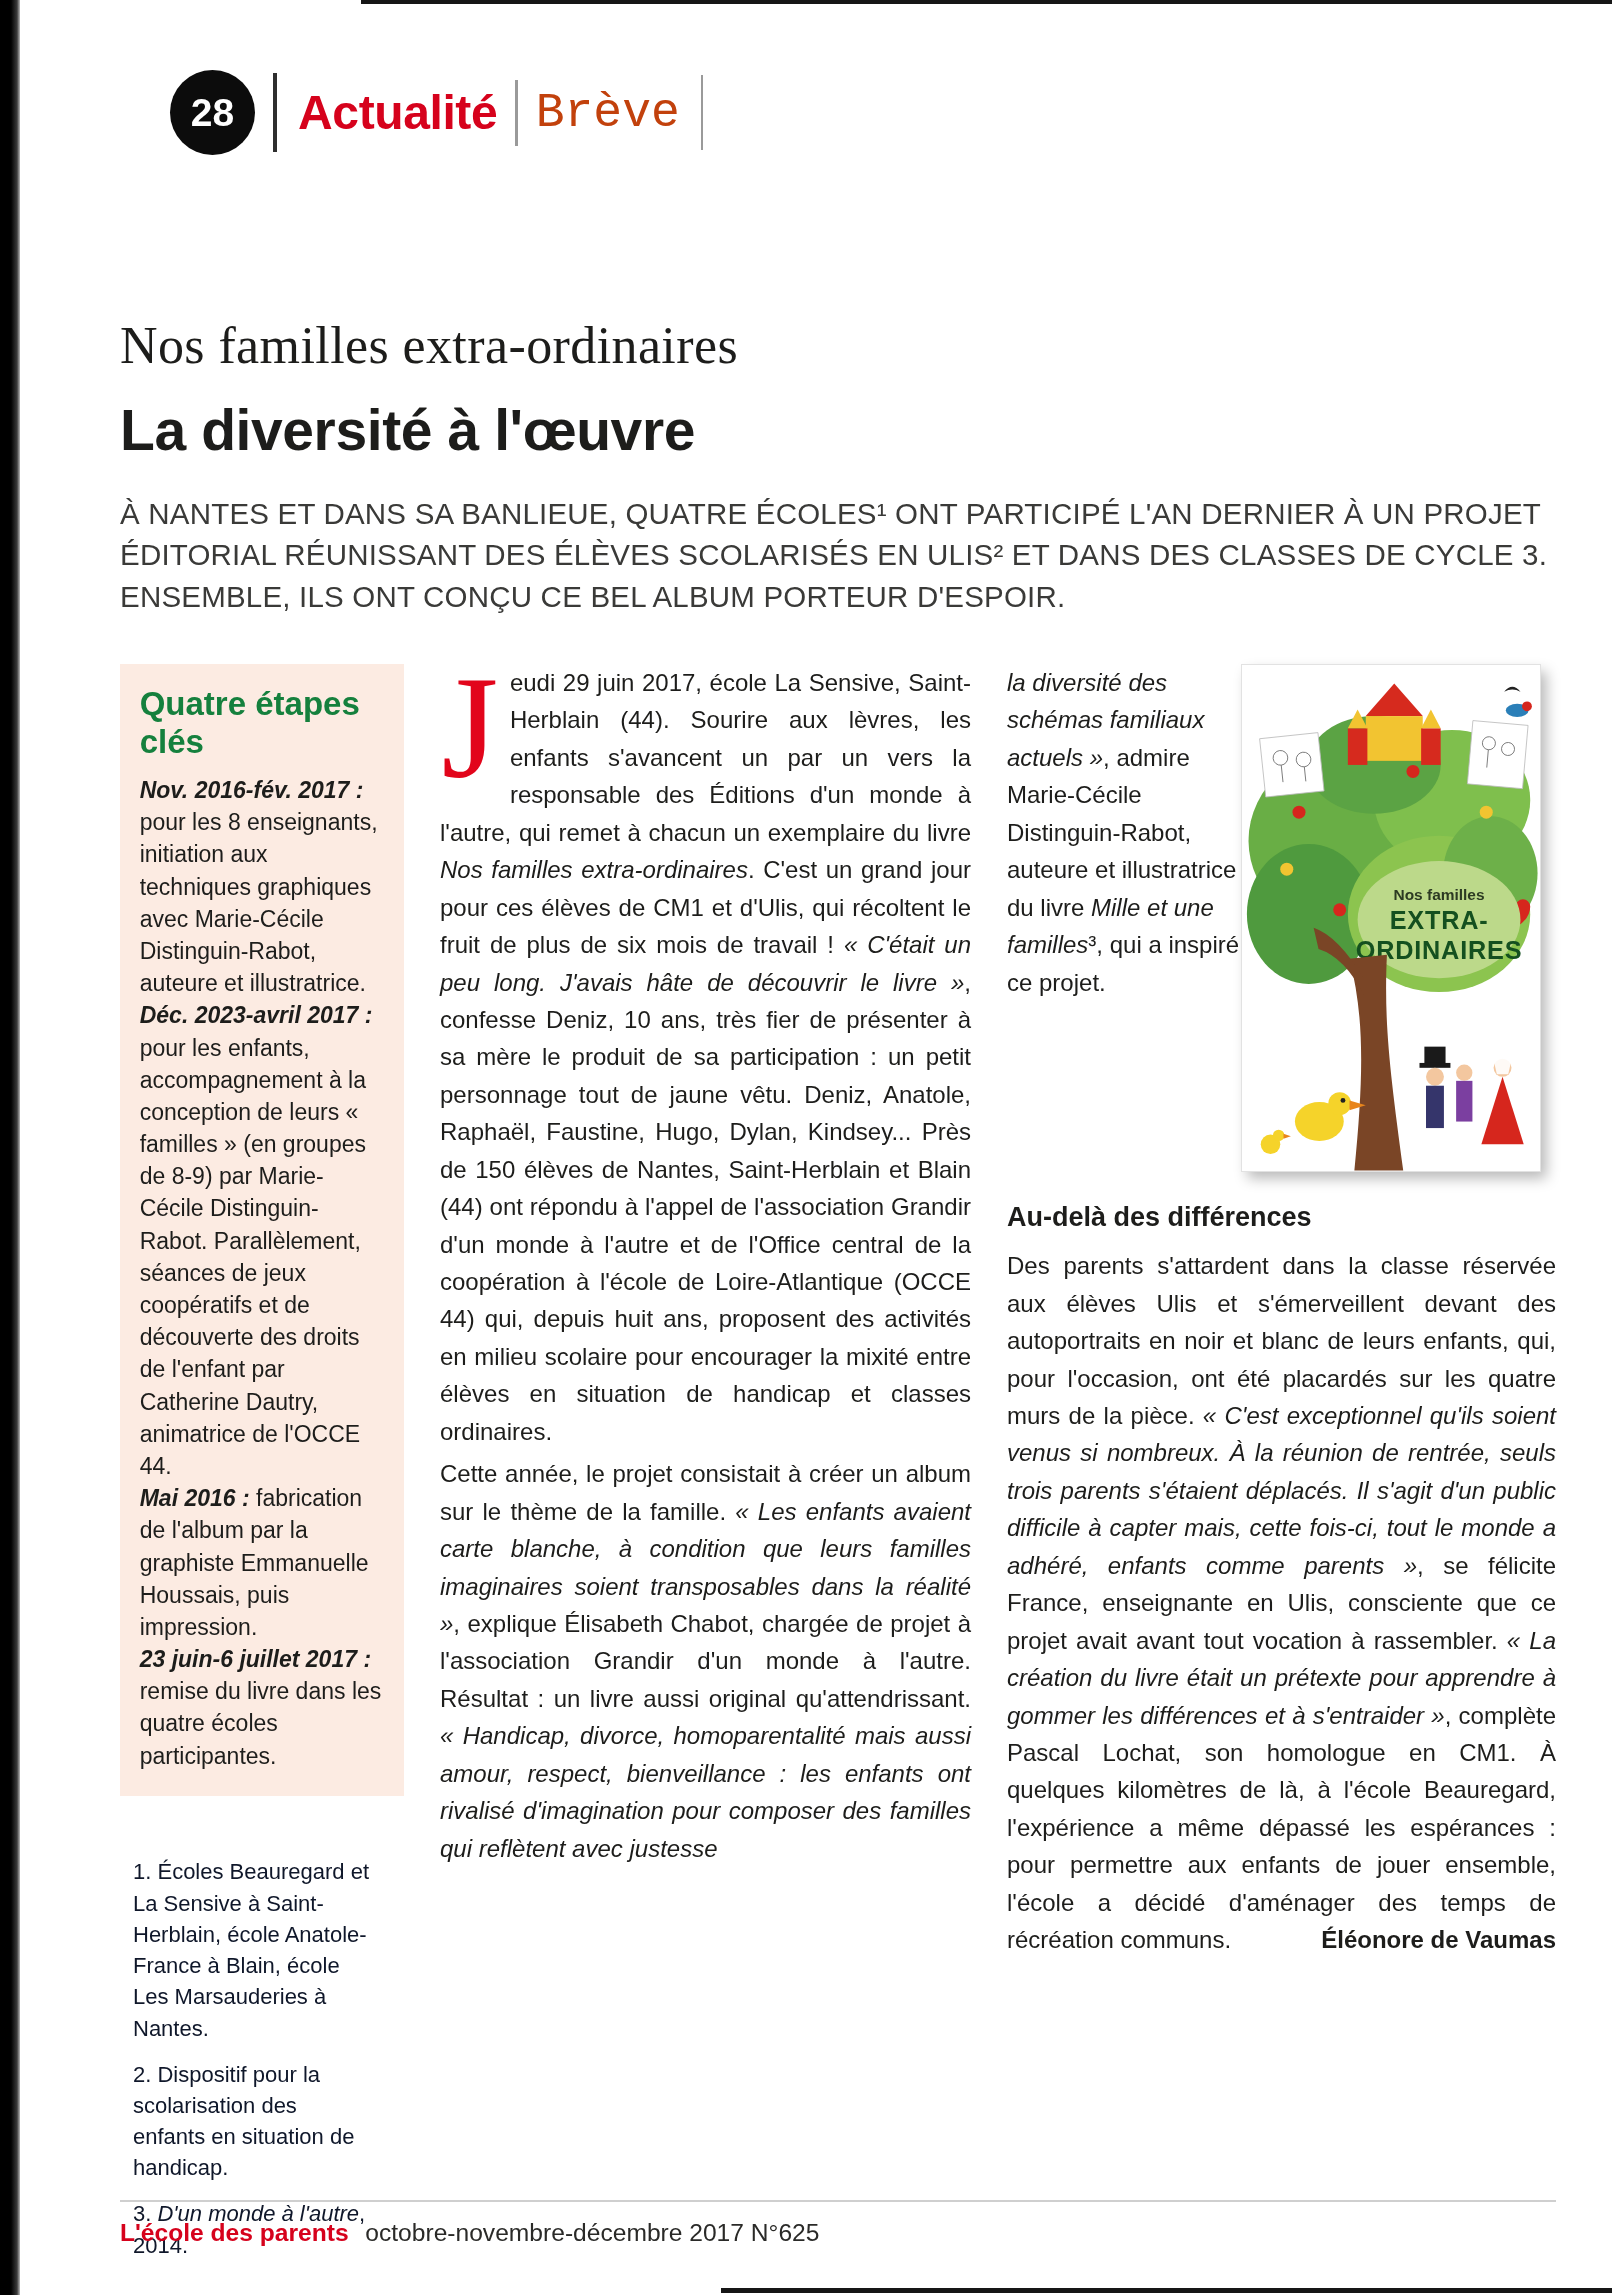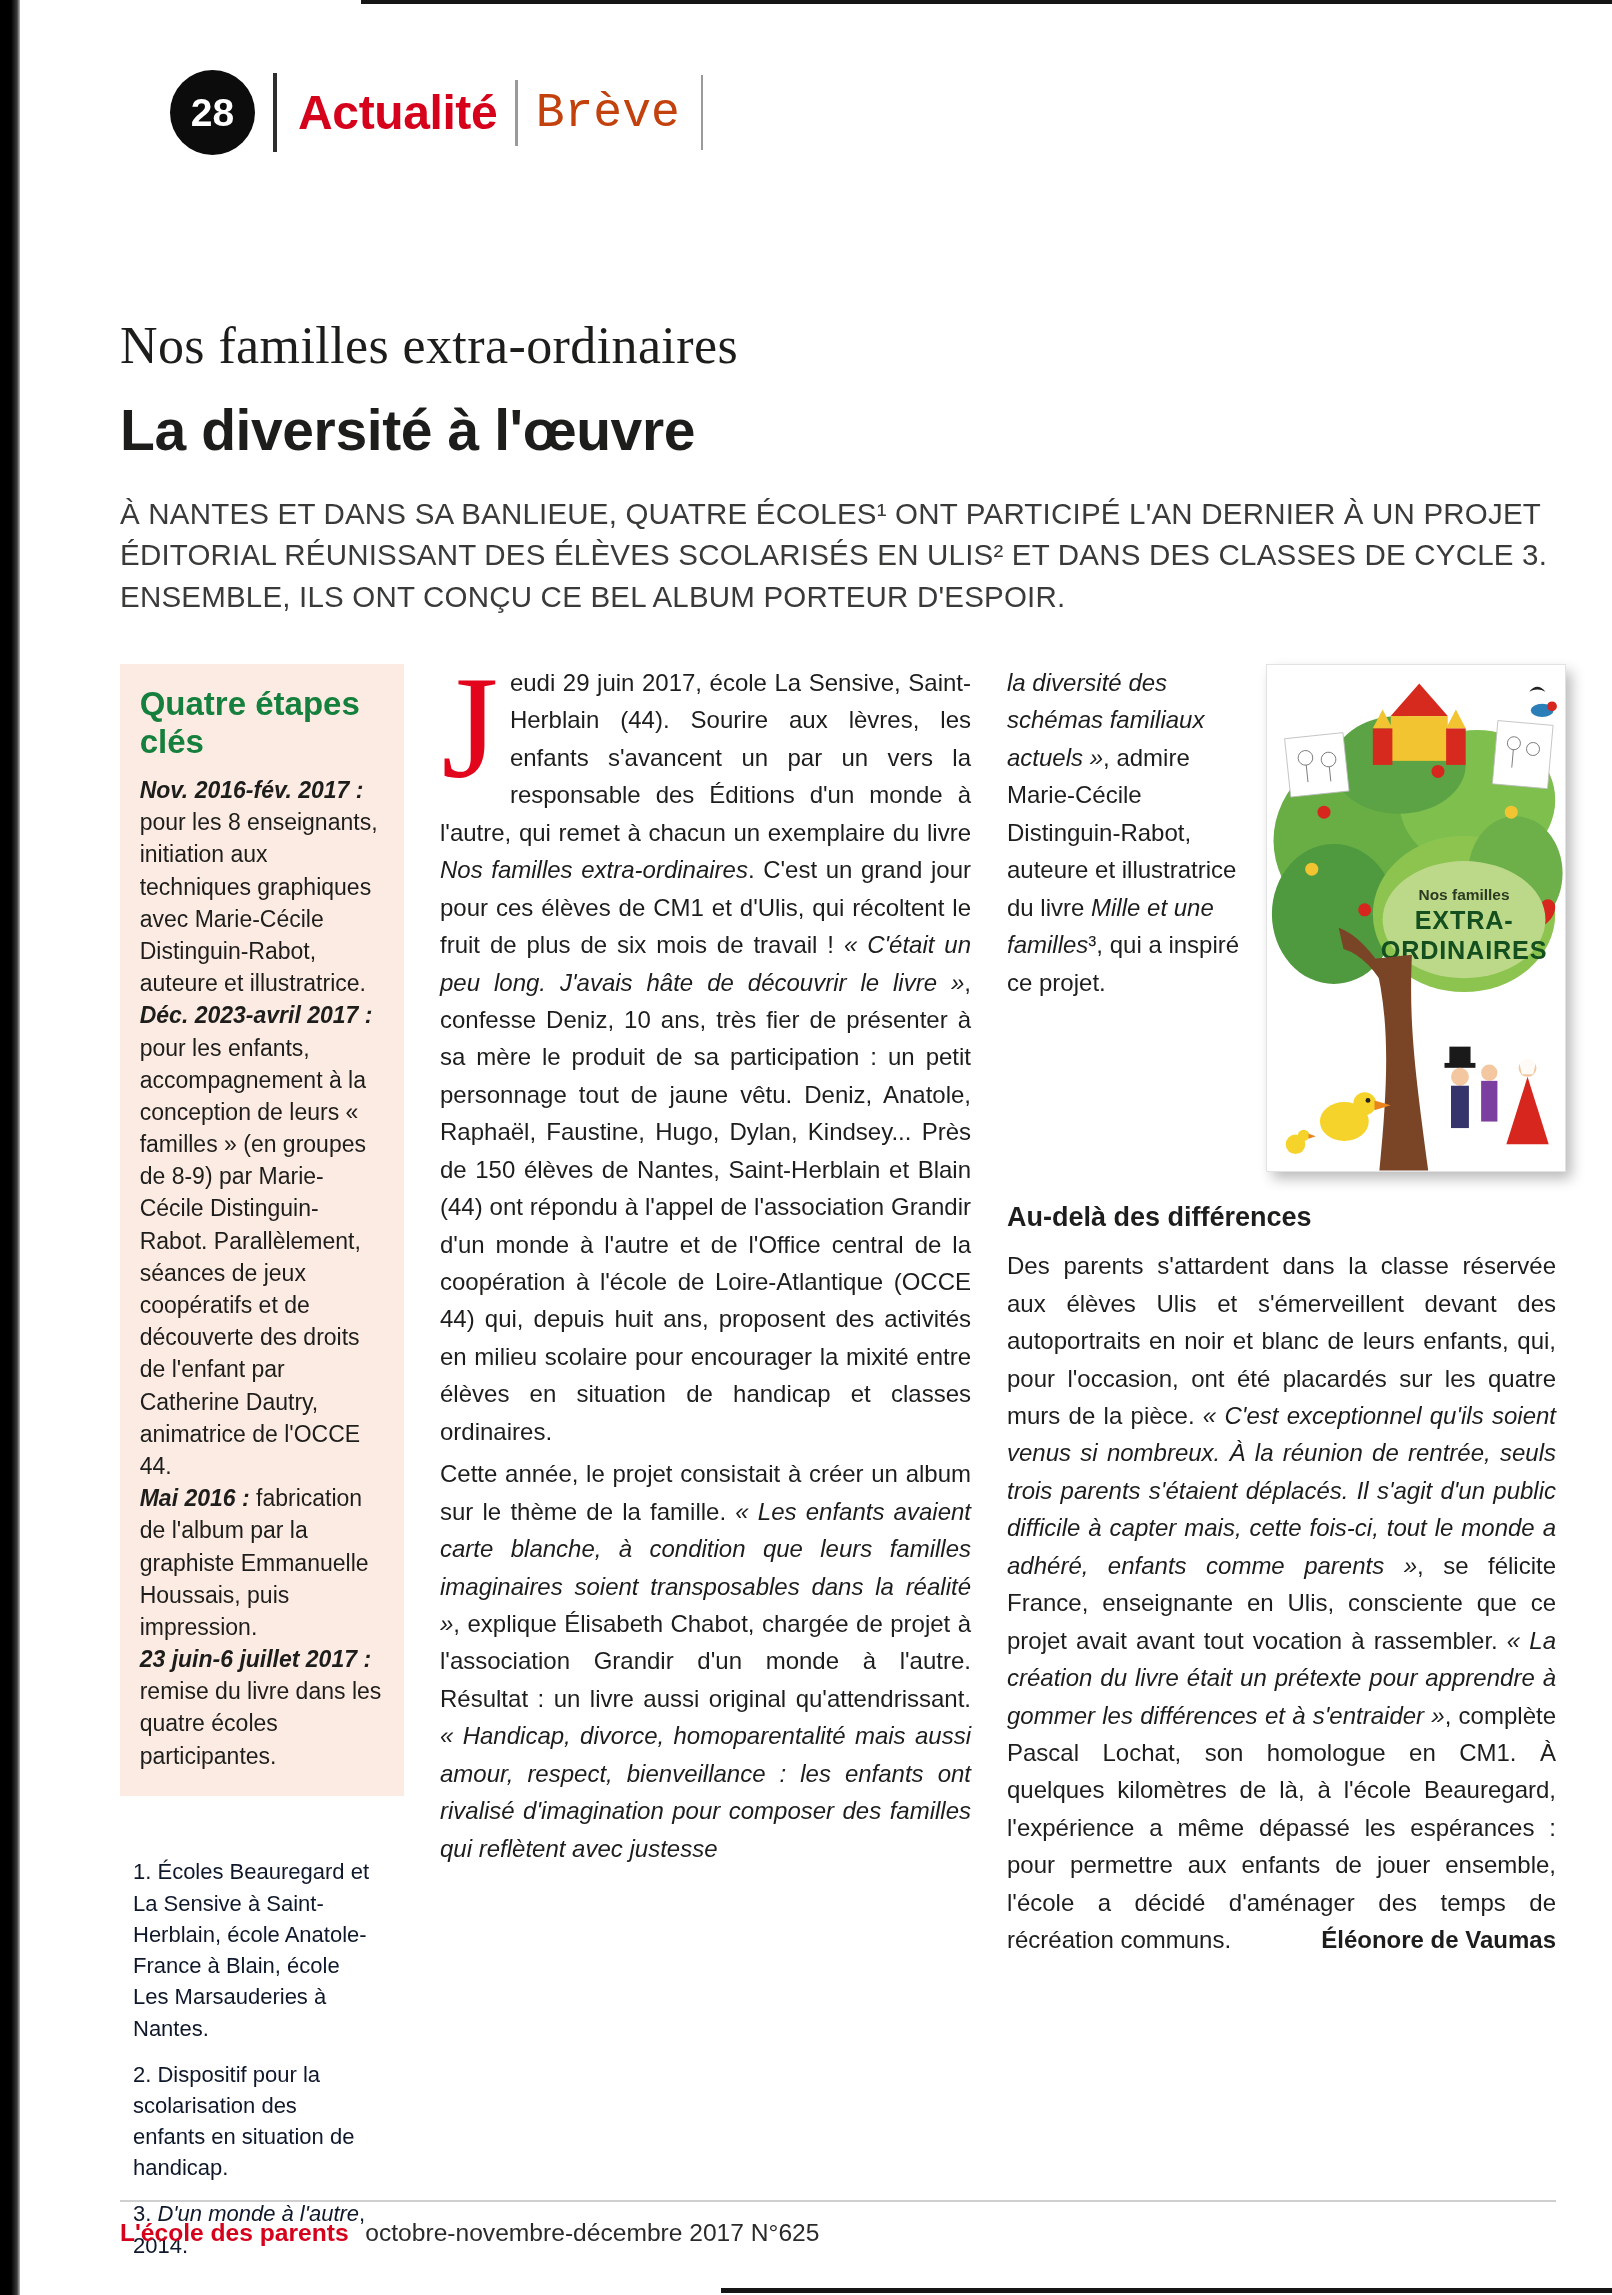--- a/index.html
+++ b/index.html
@@ -47,21 +47,21 @@
   .step-date { font-weight:700; font-style:italic; }
 
   .footnotes { margin-top:60px; padding-left:13px; padding-right:29.5px; font-size:22px; line-height:1.42; color:#0f172a; }
   .footnote { margin-bottom:14.8px; }
 
   .body { font-size:24px; line-height:1.56; text-align:justify; hyphens:auto; -webkit-hyphens:auto; }
   .body + .body { margin-top:5px; }
   .dropcap { float:left; font-family:"Liberation Serif", serif; color:#e2051b;
     font-size:146px; line-height:0.74; padding:9.8px 11.5px 0 1.6px; }
 
-  .col3-top { display:flex; gap:26px; }
+  .col3-top { display:flex; gap:1px; }
   .col3-narrow { width:233px; flex:0 0 auto; font-size:24px; line-height:1.56; text-align:left; }
   .cover { width:300px; height:508px; flex:0 0 auto; border:0.8px solid #e2e2e2;
     box-shadow:5.7px 7.4px 13px rgba(0,0,0,0.28); background:#fff; }
   .cov-small { font-family:"Liberation Sans", sans-serif; font-size:19px; font-weight:700; fill:#2c3a22; }
   .cov-big { font-family:"Liberation Sans", sans-serif; font-size:31px; font-weight:700; fill:#14501f; letter-spacing:1px; }
 
   .subhead { font-size:27px; font-weight:700; margin:29.5px 0 14.8px 0; }
   .byline { float:right; font-weight:700; font-style:normal; }
 
   

